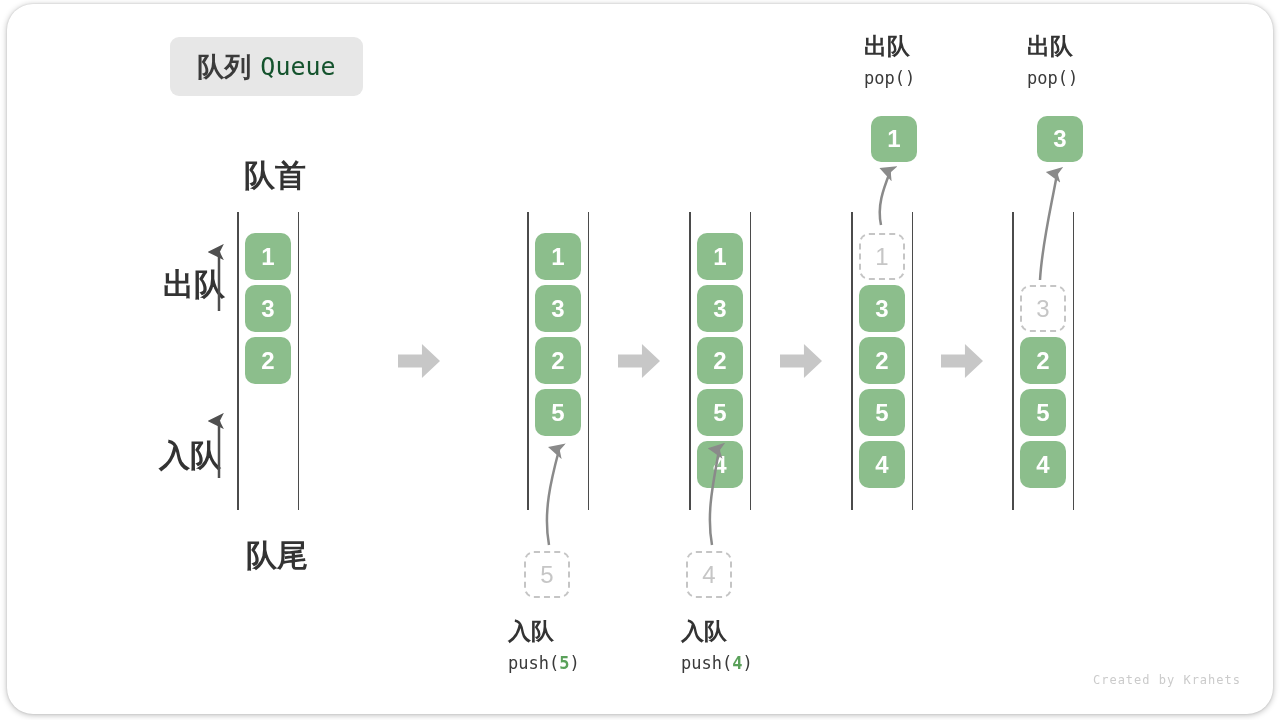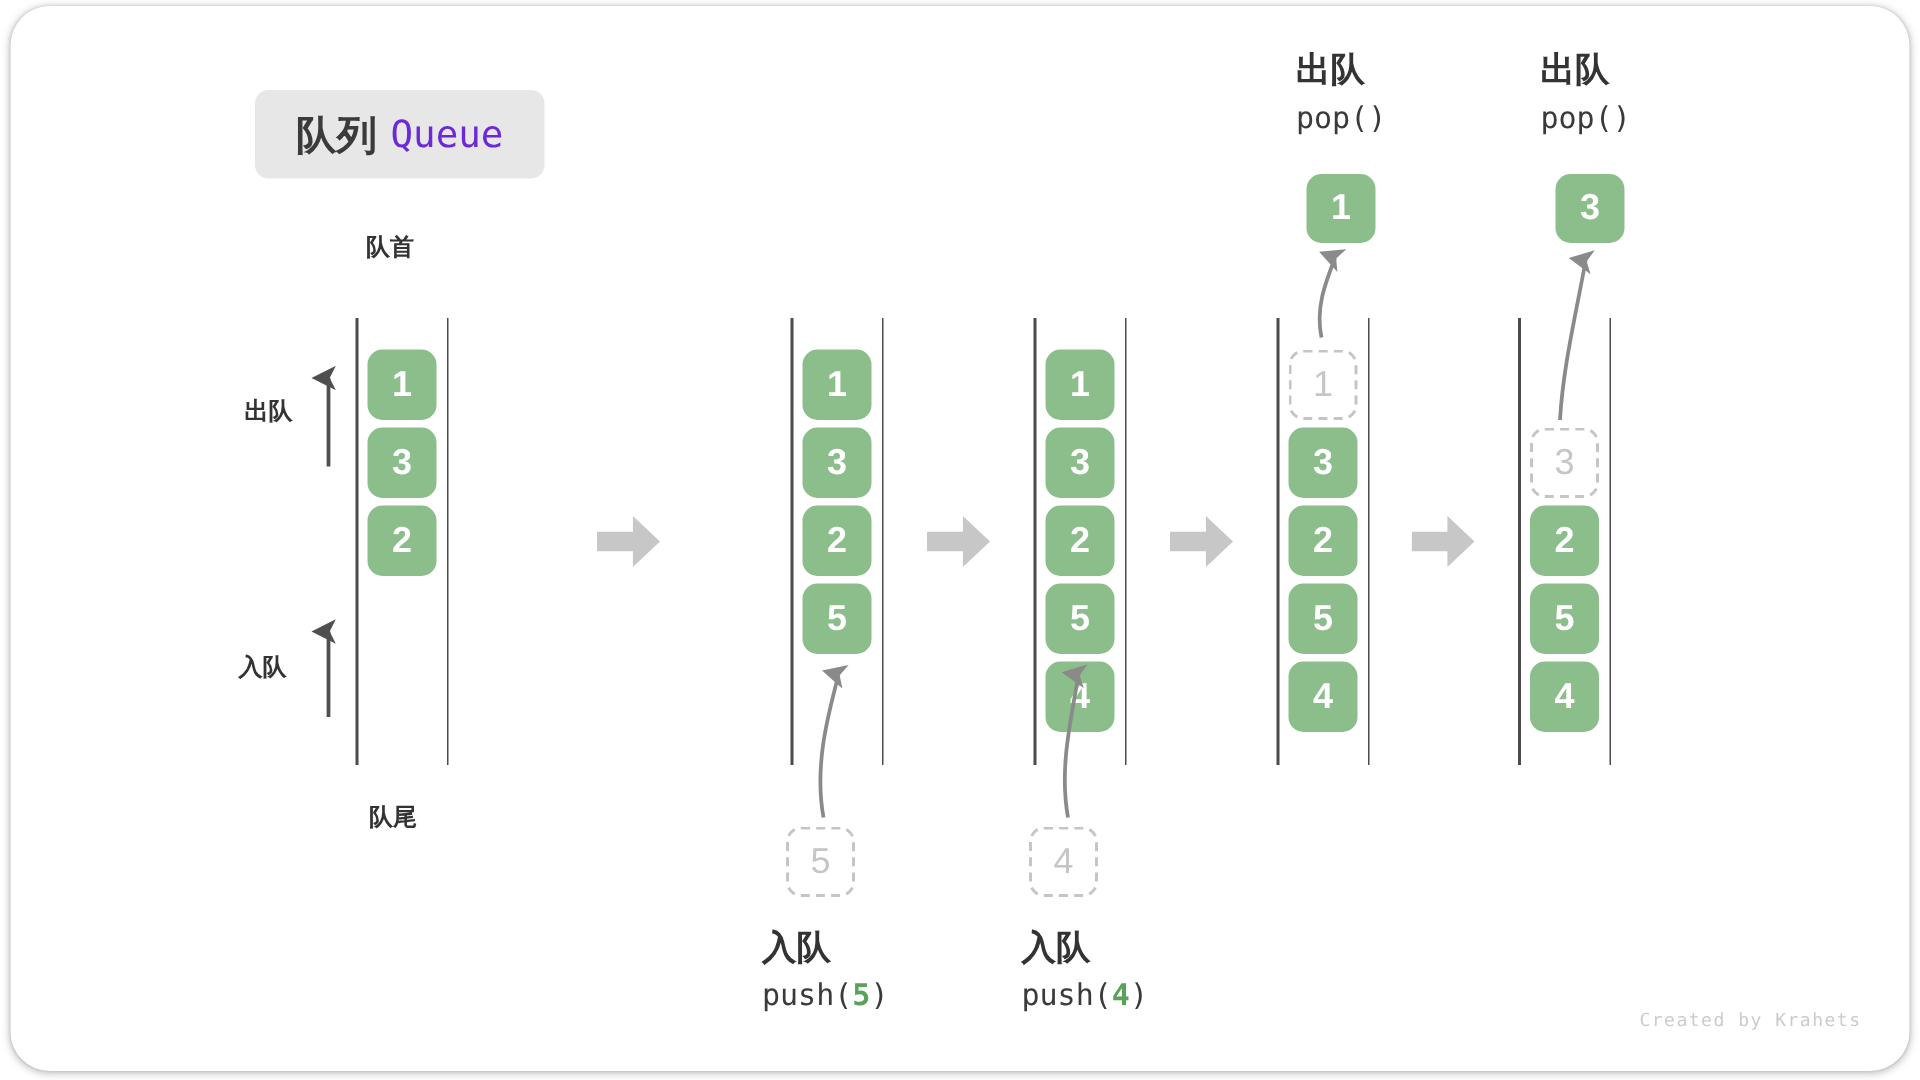--- a/index.html
+++ b/index.html
@@ -6,29 +6,29 @@
   *{box-sizing:border-box;}
   .card{
     position:absolute;left:7px;top:4px;width:1266px;height:710px;
     background:#ffffff;border-radius:26px;
     box-shadow:0 1px 6px rgba(0,0,0,.28), 0 0 2px rgba(0,0,0,.12);
   }
   .stage{position:absolute;inset:0;font-family:"Liberation Sans",sans-serif;color:#3a3a3a;}
 
   
   .badge{
-    position:absolute;left:170px;top:60px;width:193px;height:59px;
+    position:absolute;left:170px;top:37px;width:193px;height:59px;
     background:#e7e7e7;border-radius:9px;
     display:flex;align-items:center;justify-content:center;gap:9px;
   }
   .badge .zh{font-size:27px;font-weight:700;color:#3b3b3b;}
-  .badge .en{font-family:"DejaVu Sans Mono",monospace;font-size:25px;color:#6d28d9;}
+  .badge .en{font-family:"DejaVu Sans Mono",monospace;font-size:25px;color:#14532d;}
 
   
-  .cjk{position:absolute;font-size:16px;font-weight:700;color:#333;white-space:nowrap;}
+  .cjk{position:absolute;font-size:31px;font-weight:700;color:#333;white-space:nowrap;}
   .lbl-front{left:244px;top:155px;}
   .lbl-rear{left:246px;top:535px;}
   .lbl-deq-side{left:163px;top:264px;}
   .lbl-enq-side{left:159px;top:435px;}
 
   
   .queue{position:absolute;top:212px;width:62px;height:298px;}
   .q1{left:237px}.q2{left:527px}.q3{left:689px}.q4{left:851px}.q5{left:1012px}
   .rail{position:absolute;top:0;width:1.5px;height:298px;background:#4b4b4b;}
   .rail.left{left:0}.rail.right{right:0}
@@ -49,21 +49,21 @@
     position:absolute;width:46px;height:46px;border-radius:10px;top:116px;
     background:#8cbe8c;color:#fff;font-size:24px;font-weight:700;
     display:flex;align-items:center;justify-content:center;
   }
   .pop-box-1{left:871px;}
   .pop-box-2{left:1037px;}
 
   
   .opblock{position:absolute;white-space:nowrap;}
   .opblock .zh{font-size:23px;font-weight:700;color:#333;line-height:30px;}
-  .opblock .call{font-family:"DejaVu Sans Mono",monospace;font-size:20px;color:#3a3a3a;line-height:34px;}
+  .opblock .call{font-family:"DejaVu Sans Mono",monospace;font-size:17px;color:#3a3a3a;line-height:34px;}
   .op-pop-1{left:864px;top:31px;}
   .op-pop-2{left:1027px;top:31px;}
   .op-push-1{left:508px;top:616px;}
   .op-push-2{left:681px;top:616px;}
   .arg{color:#5aa15a;font-weight:700;}
 
   
   .barrow{
     position:absolute;top:344px;width:42px;height:34px;background:#c7c7c7;
     clip-path:polygon(0 31%,57% 31%,57% 0,100% 50%,57% 100%,57% 69%,0 69%);

